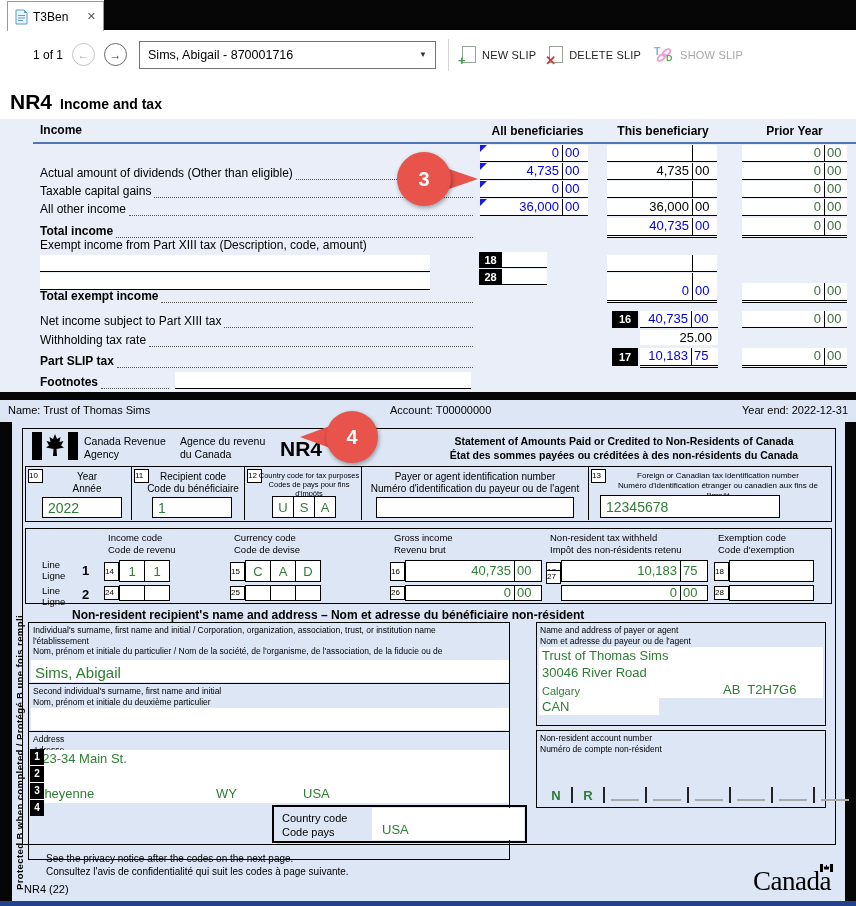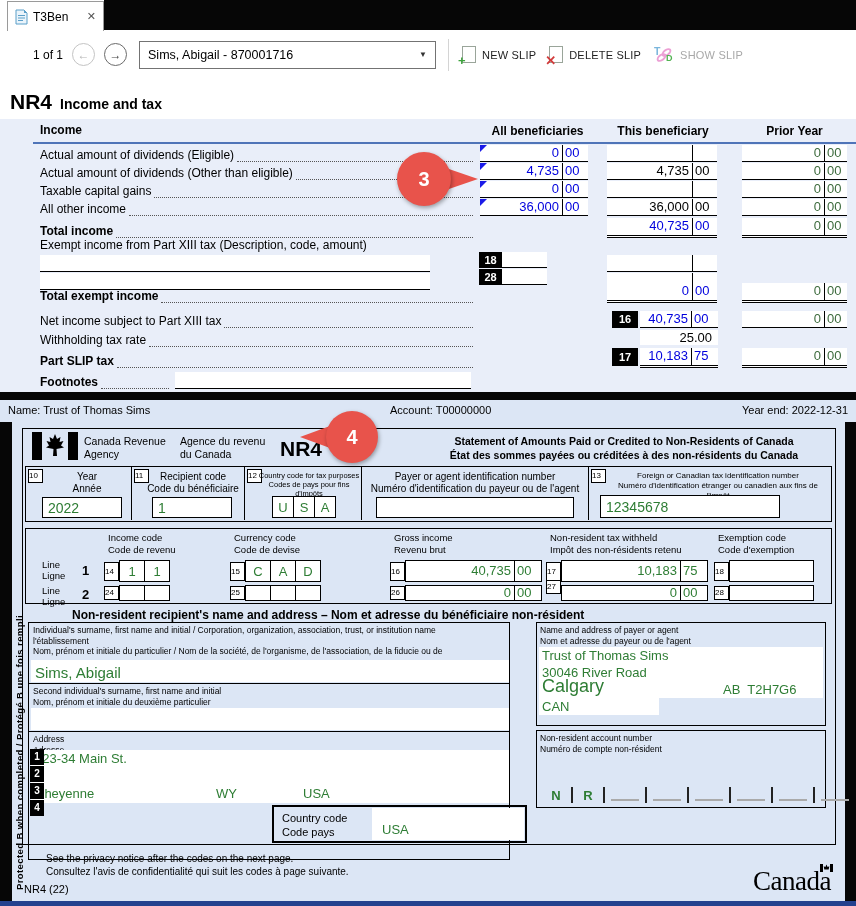--- a/index.html
+++ b/index.html
@@ -137,24 +137,20 @@
 </div>
 
 <div class="panel">
   <span class="lbl-row b" style="left:40px;top:4px;bottom:auto">Income</span>
   <span class="colhead" style="left:480px;width:115px">All beneficiaries</span>
   <span class="colhead" style="left:607px;width:112px">This beneficiary</span>
   <span class="colhead" style="left:742px;width:105px">Prior Year</span>
   <div class="blueline"></div>
 
   <div class="row" style="top:26px">
-    <div class="lbl-row" style="left:40px;width:436px">
-        <span>Actual amount of dividends (Eligible)</span>
-        <span class="lead"></span>
-      </div>
     <div class="amt blue tri" style="left:480px;width:108px">
         <span class="d">0</span>
         <span class="c ca">00</span>
       </div>
     <div class="amt" style="left:607px;width:110px">
         <span class="d"></span>
         <span class="c ct"></span>
       </div>
     <div class="amt green" style="left:742px;width:105px">
         <span class="d">0</span>
@@ -439,21 +435,21 @@
 
       <span class="badge" style="left:78px;top:57px">24</span>
       <div class="abs" style="left:93px;top:56px"><span class="scell" style="width:26px;height:16px"></span><span class="scell" style="width:26px;height:16px"></span></div>
       <span class="badge" style="left:204px;top:57px">25</span>
       <div class="abs" style="left:219px;top:56px"><span class="scell" style="width:26px;height:16px"></span><span class="scell" style="width:26px;height:16px"></span><span class="scell" style="width:26px;height:16px"></span></div>
       <span class="badge" style="left:364px;top:57px">26</span>
       <div class="sfield" style="left:379px;top:56px;width:137px;height:16px;line-height:14px">
           <span class="d">0</span>
           <span class="c">00</span>
         </div>
-      <span class="badge" style="left:520px;top:51px">27</span>
+      <span class="badge" style="left:520px;top:41px">27</span>
       <div class="sfield" style="left:535px;top:56px;width:147px;height:16px;line-height:14px">
           <span class="d">0</span>
           <span class="c">00</span>
         </div>
       <span class="badge" style="left:688px;top:57px">28</span>
       <div class="abs" style="left:703px;top:56px;width:85px;height:16px;border:1px solid #000;background:#fff"></div>
     </div>
 
     <div class="abs" style="left:60px;top:186px;font-weight:bold;font-size:12px">Non-resident recipient's name and address – Nom et adresse du bénéficiaire non-résident</div>
 
@@ -497,21 +493,21 @@
         <div>Name and address of payer or agent</div>
         <div>Nom et adresse du payeur ou de l'agent</div>
       </div>
       <div class="whitestrip" style="left:2px;top:24px;right:2px;height:17px">
           <span class="gv" style="font-size:13px;position:absolute;left:3px;bottom:1px">Trust of Thomas Sims</span>
         </div>
       <div class="whitestrip" style="left:2px;top:41px;right:2px;height:17px">
           <span class="gv" style="font-size:13px;position:absolute;left:3px;bottom:1px">30046 River Road</span>
         </div>
       <div class="whitestrip" style="left:2px;top:58px;right:2px;height:17px">
-        <span class="gv" style="font-size:18px;position:absolute;left:3px;bottom:1px">Calgary</span>
+        <span class="gv" style="font-size:11px;position:absolute;left:3px;bottom:1px">Calgary</span>
         <span class="gv" style="font-size:13px;position:absolute;left:184px;bottom:1px">AB  T2H7G6</span>
       </div>
       <div class="whitestrip" style="left:2px;top:75px;width:120px;height:17px">
           <span class="gv" style="font-size:13px;position:absolute;left:3px;bottom:1px">CAN</span>
         </div>
     </div>
 
     <div class="sb" style="left:524px;top:308px;width:290px;height:78px">
       <div class="abs slbl" style="left:3px;top:2px">
         <div>Non-resident account number</div>

